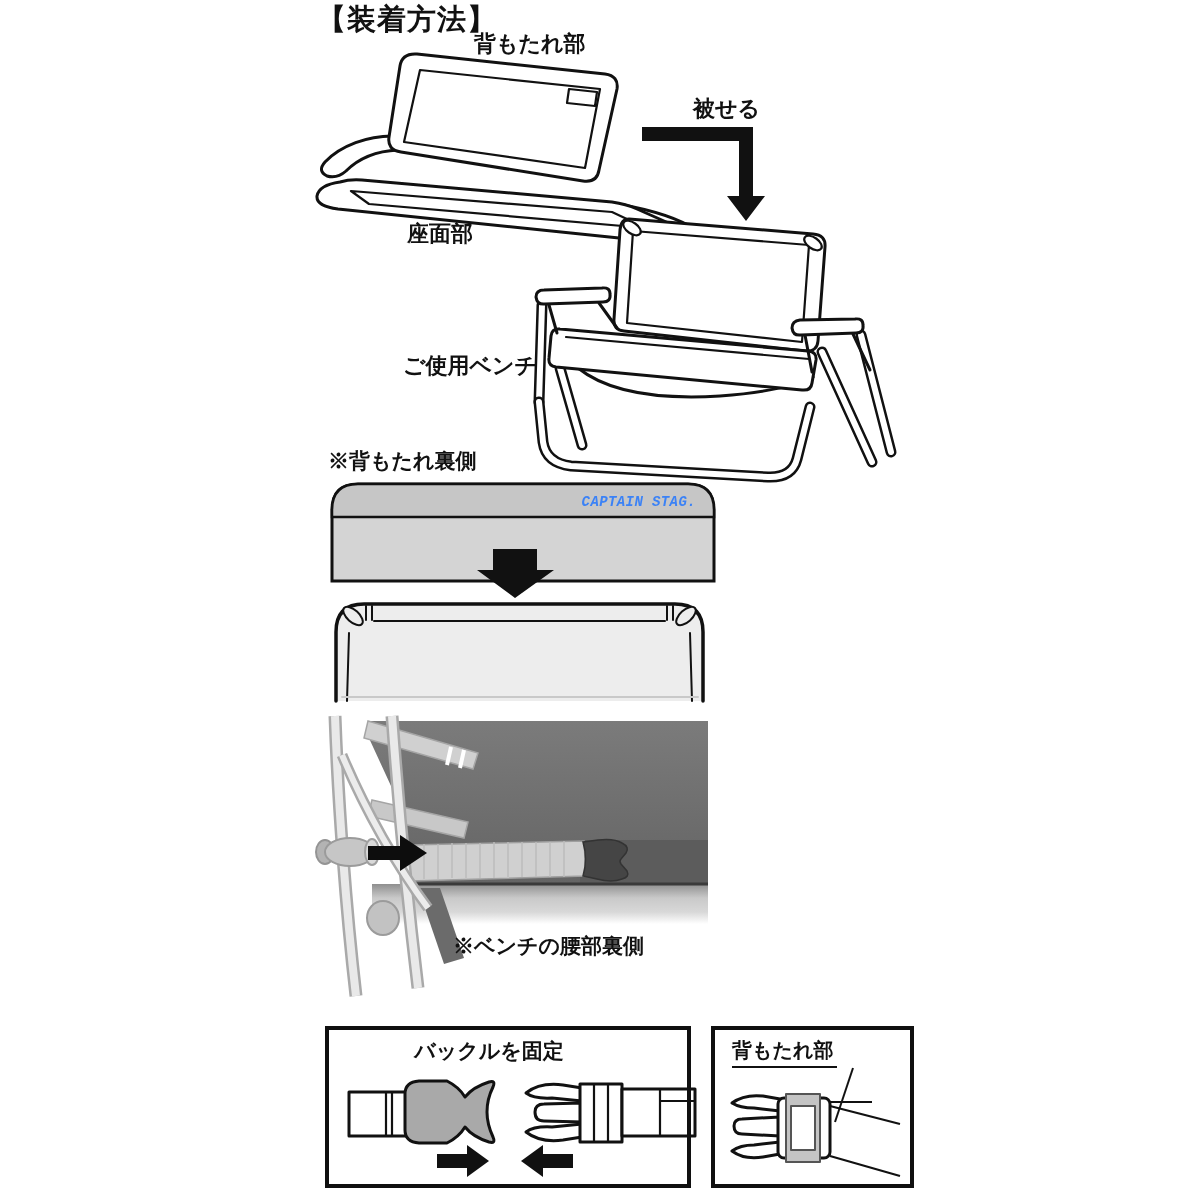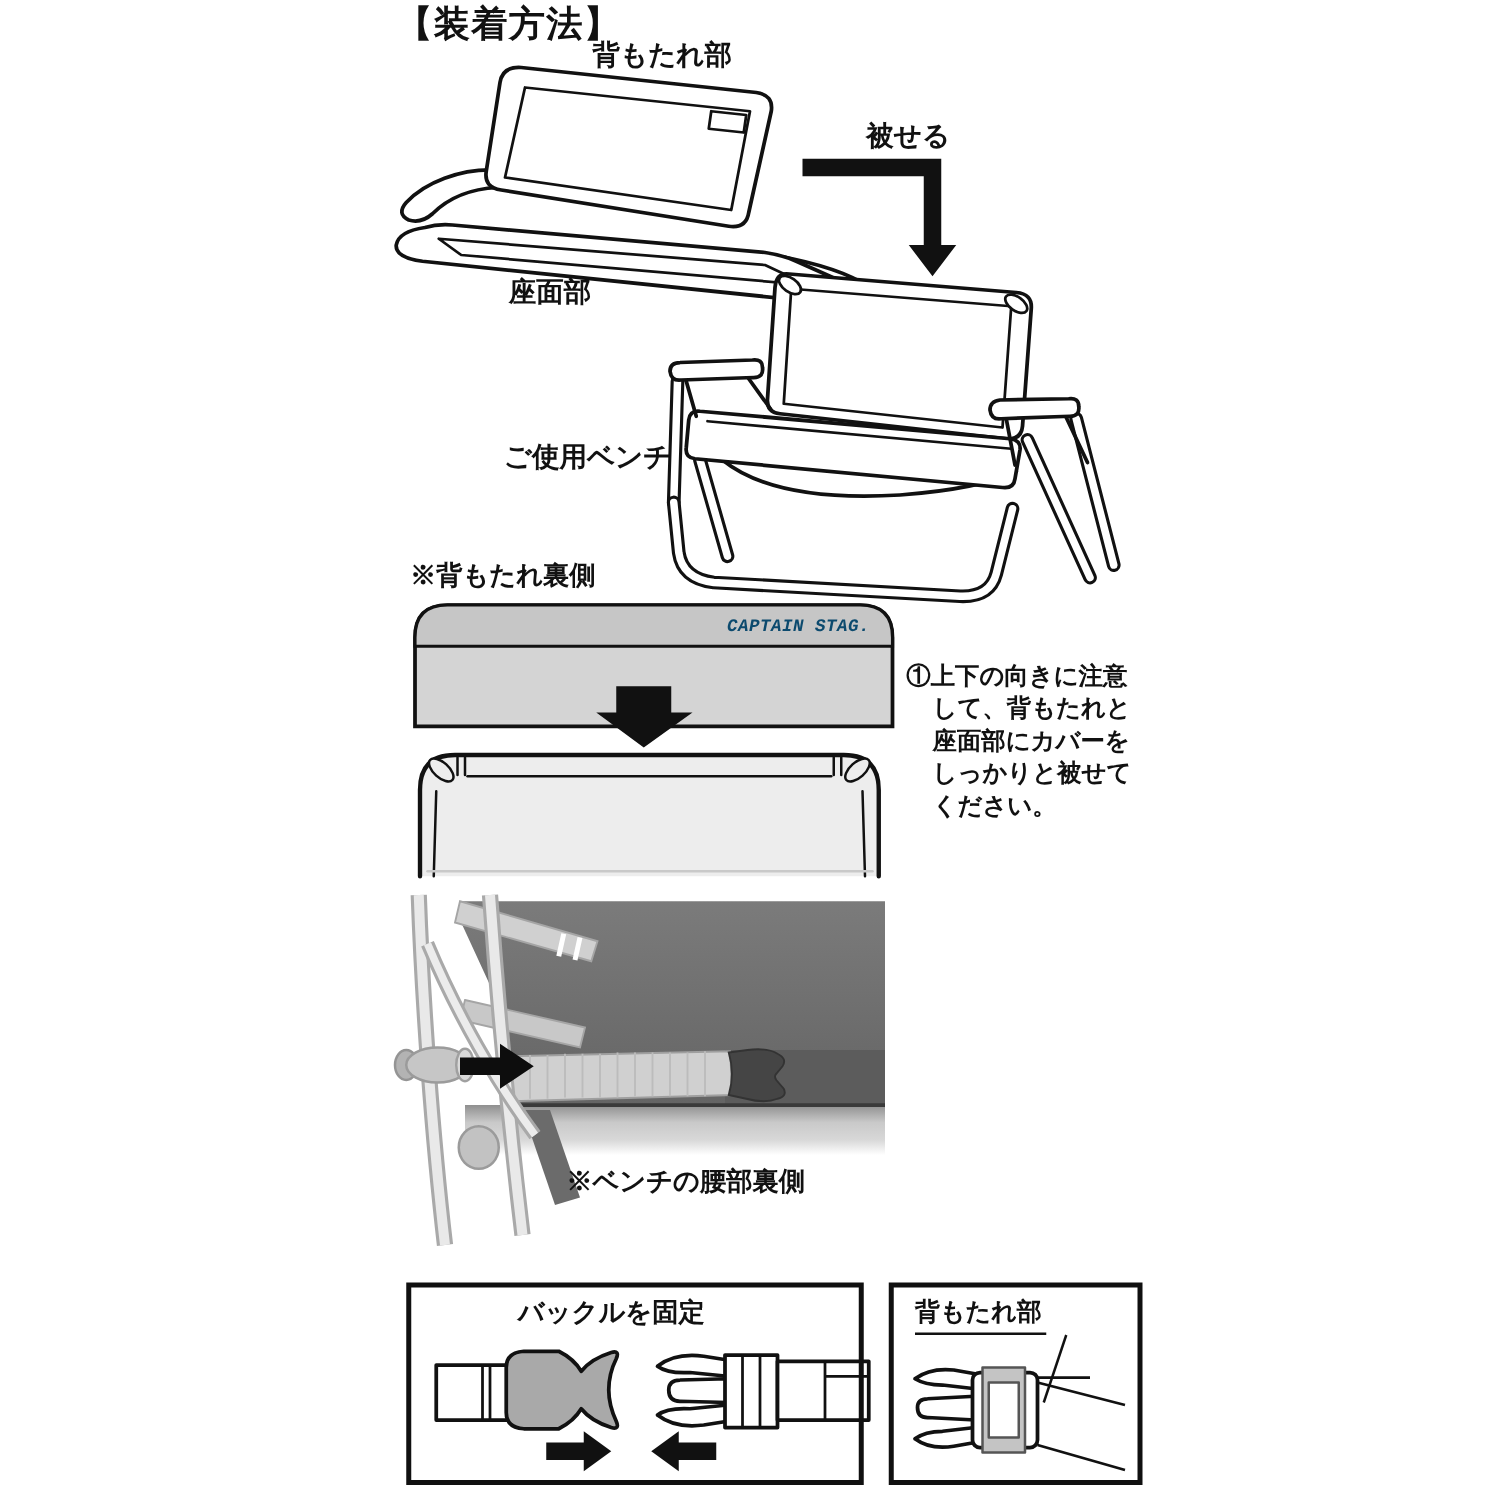--- a/index.html
+++ b/index.html
@@ -3,21 +3,21 @@
 <meta charset="utf-8">
 <style>
   html,body{margin:0;padding:0;background:#fff;}
   #canvas{position:relative;width:1200px;height:1200px;background:#fff;overflow:hidden;
           font-family:Liberation Mono, monospace;color:#111;margin-left:20px;}
   #art{position:absolute;left:0;top:0;z-index:1;}
   .t{position:absolute;z-index:2;font-weight:bold;white-space:nowrap;line-height:1.15;}
   .title{font-size:29px;letter-spacing:1px;}
   .lbl{font-size:22px;}
   .lbl-s{font-size:21px;}
-  .logo{font-size:14px;font-style:italic;letter-spacing:.4px;color:#0c4a6e;text-align:right;}
+  .logo{font-size:14px;font-style:italic;letter-spacing:.4px;color:#3b82f6;text-align:right;}
   .step{position:absolute;z-index:2;font-weight:bold;font-size:19.5px;line-height:26px;width:220px;}
   .step .line{white-space:nowrap;}
   .step .line:not(:first-child){padding-left:21px;}
   .box{position:absolute;z-index:2;border:4px solid #101010;box-sizing:border-box;background:transparent;}
   .box-label{position:absolute;z-index:3;font-weight:bold;}
   .u{border-bottom:2.5px solid #111;padding:0 4px 3px 0;}
 </style>
 </head>
 <body>
 
@@ -173,27 +173,20 @@
   <div class="t title" style="left:297px;top:5px;">【装着方法】</div>
 
   <div class="t lbl" style="left:454px;top:33px;">背もたれ部</div>
   <div class="t lbl" style="left:673px;top:98px;text-align:right;">被せる</div>
   <div class="t lbl" style="left:387px;top:223px;">座面部</div>
   <div class="t lbl" style="left:383px;top:355px;">ご使用ベンチ</div>
 
   <div class="t lbl-s" style="left:308px;top:451px;">※背もたれ裏側</div>
   <div class="t logo" style="left:536px;top:494px;width:140px;">CAPTAIN STAG.</div>
 
-  <div class="step" style="left:705px;top:529px;">
-    <div class="line">①上下の向きに注意</div>
-    <div class="line">して、背もたれと</div>
-    <div class="line">座面部にカバーを</div>
-    <div class="line">しっかりと被せて</div>
-    <div class="line">ください。</div>
-  </div>
 
 
   <div class="t lbl-s" style="left:433px;top:936px;">※ベンチの腰部裏側</div>
 
   <div class="box" style="left:305px;top:1026px;width:366px;height:162px;"></div>
   <div class="box-label lbl-s t" style="left:305px;top:1041px;width:328px;text-align:center;font-size:21px;">バックルを固定</div>
 
   <div class="box" style="left:691px;top:1026px;width:203px;height:162px;"></div>
   <div class="box-label t" style="left:712px;top:1040px;font-size:20px;"><span class="u">背もたれ部</span></div>
 

